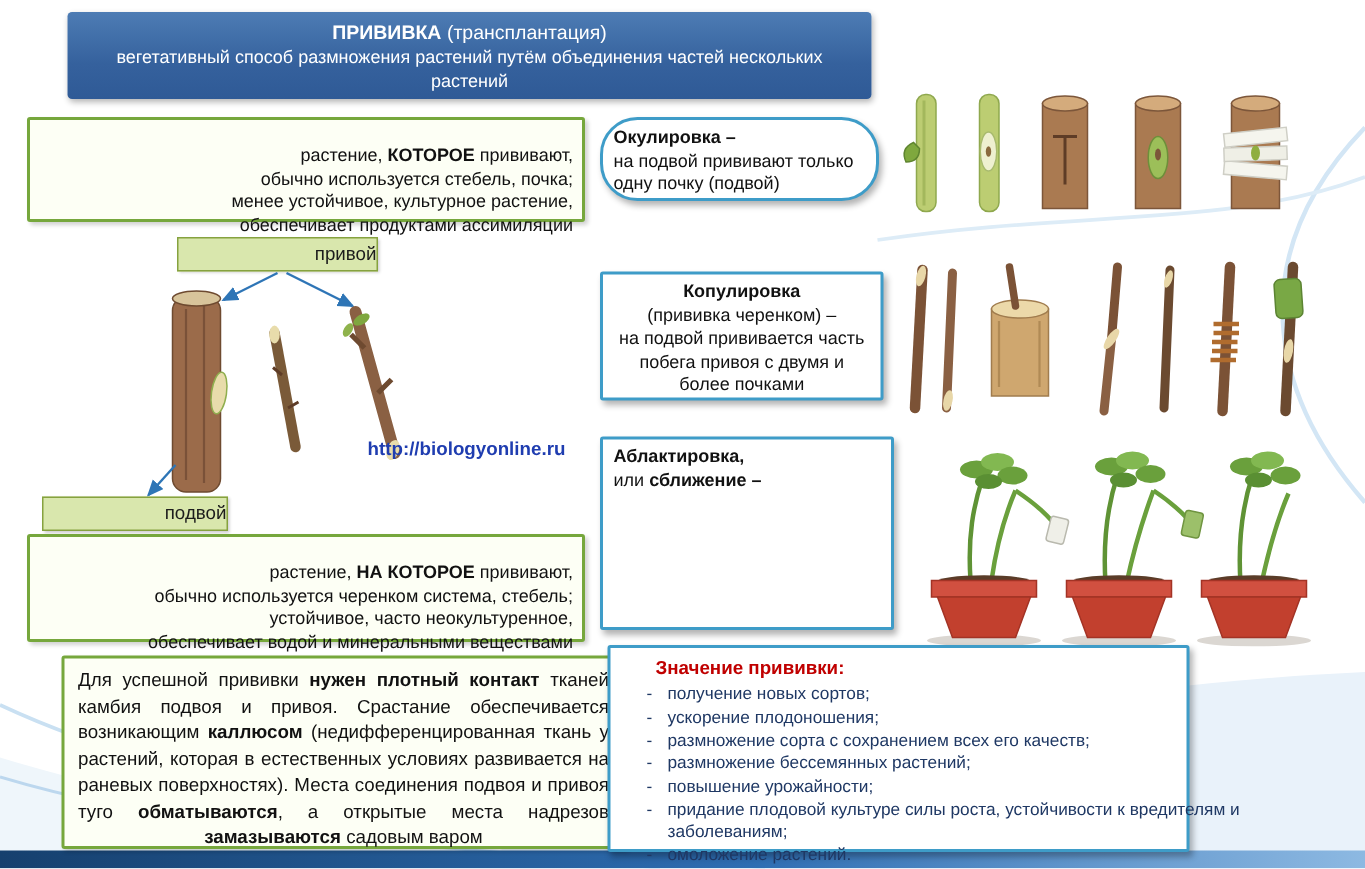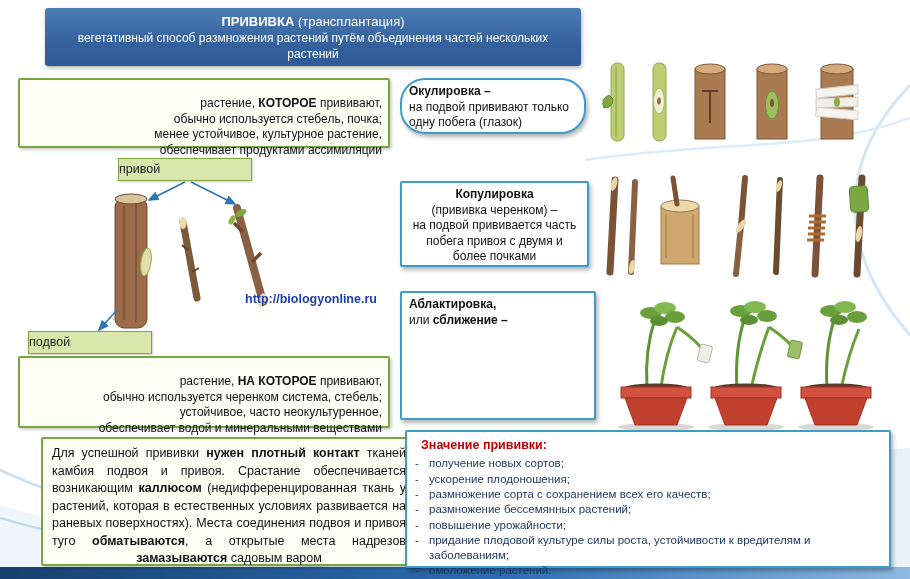--- a/index.html
+++ b/index.html
@@ -19,35 +19,35 @@
 
   
   .greenbox { background:#fdfff5; border:2px solid #76a73c; border-radius:2px;
     box-shadow:2px 2px 3px rgba(0,0,0,.18); font-size:12px; line-height:1.3;
     text-align:right; padding:16px 6px; }
   .scion-box { left:18px; top:78px; width:372px; height:70px; }
   .rootstock-box { left:18px; top:356px; width:372px; height:72px; }
   .contact-box { left:18px; top:437px; width:376px; height:129px; font-size:12.5px;
     line-height:1.4; padding:6px 9px; text-align:justify; text-align-last:center;margin-left:23px; }
 
-  .glabel { background:#d9e7ad; border:1px solid #86a23f; text-align:left;
+  .glabel { background:#d9e7ad; border:1px solid #86a23f; text-align:right;
     font-size:12.5px; color:#1c1c1c; box-shadow:1px 1px 2px rgba(0,0,0,.2); }
   .scion-label { left:118px; top:158px; width:134px; height:23px; line-height:21px; }
   .rootstock-label { left:28px; top:331px; width:124px; height:23px; line-height:21px; }
 
   
   .bluebox { background:#fff; border:2px solid #3e9cc8; border-radius:2px;
     box-shadow:2px 3px 4px rgba(0,0,0,.3); font-size:12px; line-height:1.3;
     padding:4px 7px; }
   .okulirovka { left:400px; top:78px; width:186px; height:56px;border-radius:25px; }
   .kopulirovka { left:400px; top:181px; width:189px; height:86px; text-align:center; }
   .ablaktirovka { left:400px; top:291px; width:196px; height:129px; }
   .bluebox .title { font-weight:bold; }
 
-  .meaning { left:405px; top:430px; width:486px; height:138px; padding:4px 8px; }
+  .meaning { left:405px; top:430px; width:388px; height:138px; padding:4px 24px; }
   .meaning-title { color:#c00000; font-weight:bold; font-size:12.5px; margin:1px 0 3px 6px; }
   .meaning-items { width:452px; }
   .m-row { display:flex; font-size:11.5px; line-height:1.25; color:#1f3864; margin-bottom:1px; }
   .m-dash { width:14px; flex:0 0 14px; }
 
   .url { left:245px; top:292px; font-size:12.5px; font-weight:bold; color:#1f3db0; cursor:pointer; }
 
   svg { display:block; }
   .illu { background:transparent; }
 </style>
@@ -127,21 +127,21 @@
     <div>устойчивое, часто неокультуренное,</div>
     <div>обеспечивает водой и минеральными веществами</div>
   </div>
 
   <div class="abs greenbox contact-box">
     <span>Для успешной прививки </span><span class="b">нужен плотный контакт</span><span> тканей  камбия подвоя и привоя.  Срастание обеспечивается возникающим </span><span class="b">каллюсом</span><span> (недифференцированная ткань у растений, которая в естественных условиях развивается на раневых поверхностях).  Места соединения подвоя и привоя туго </span><span class="b">обматываются</span><span>, а открытые места надрезов </span><span class="b">замазываются</span><span> садовым варом</span>
   </div>
 
   <div class="abs bluebox okulirovka">
     <div class="title">Окулировка –</div>
-    <div>на подвой прививают только одну побега (глазок)</div>
+    <div>на подвой прививают только одну почку (подвой)</div>
   </div>
 
   <div class="abs bluebox kopulirovka">
     <div class="title">Копулировка</div>
     <div>(прививка черенком) –</div>
     <div>на подвой прививается часть побега привоя с двумя и более почками</div>
   </div>
 
   <div class="abs bluebox ablaktirovka">
     <div class="title">Аблактировка,</div>

